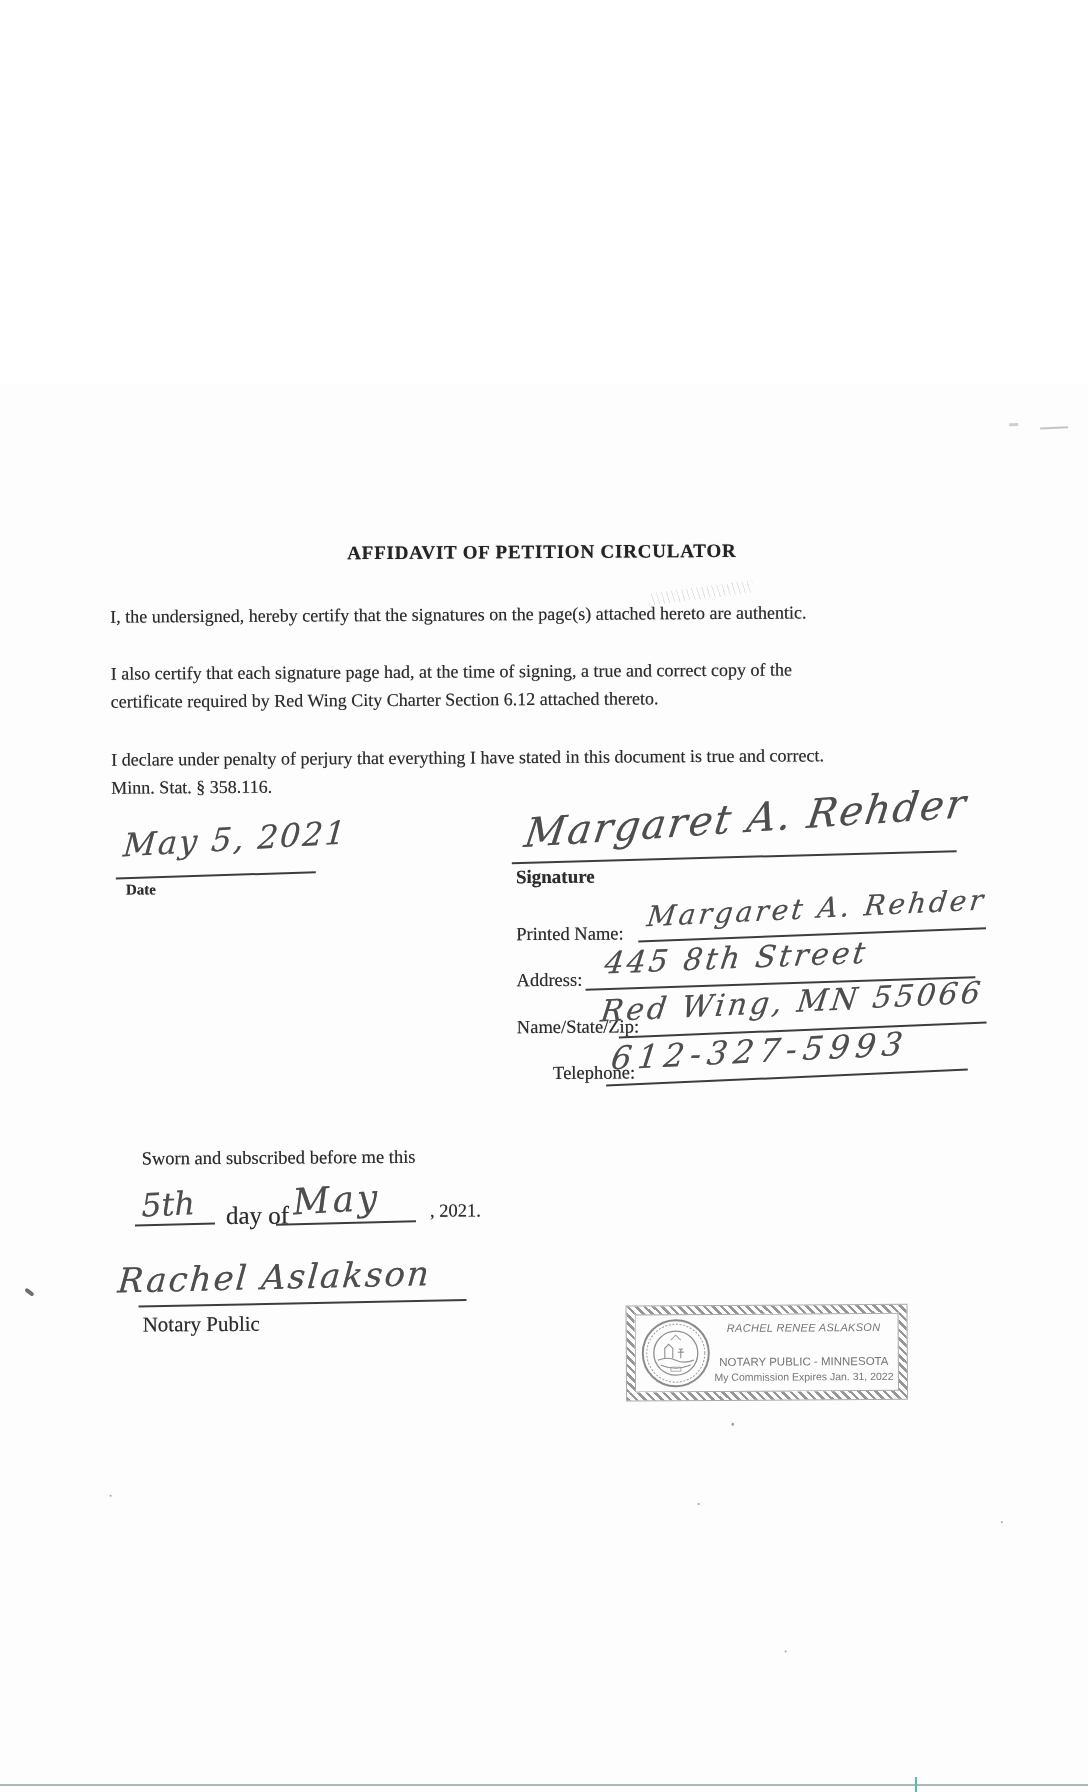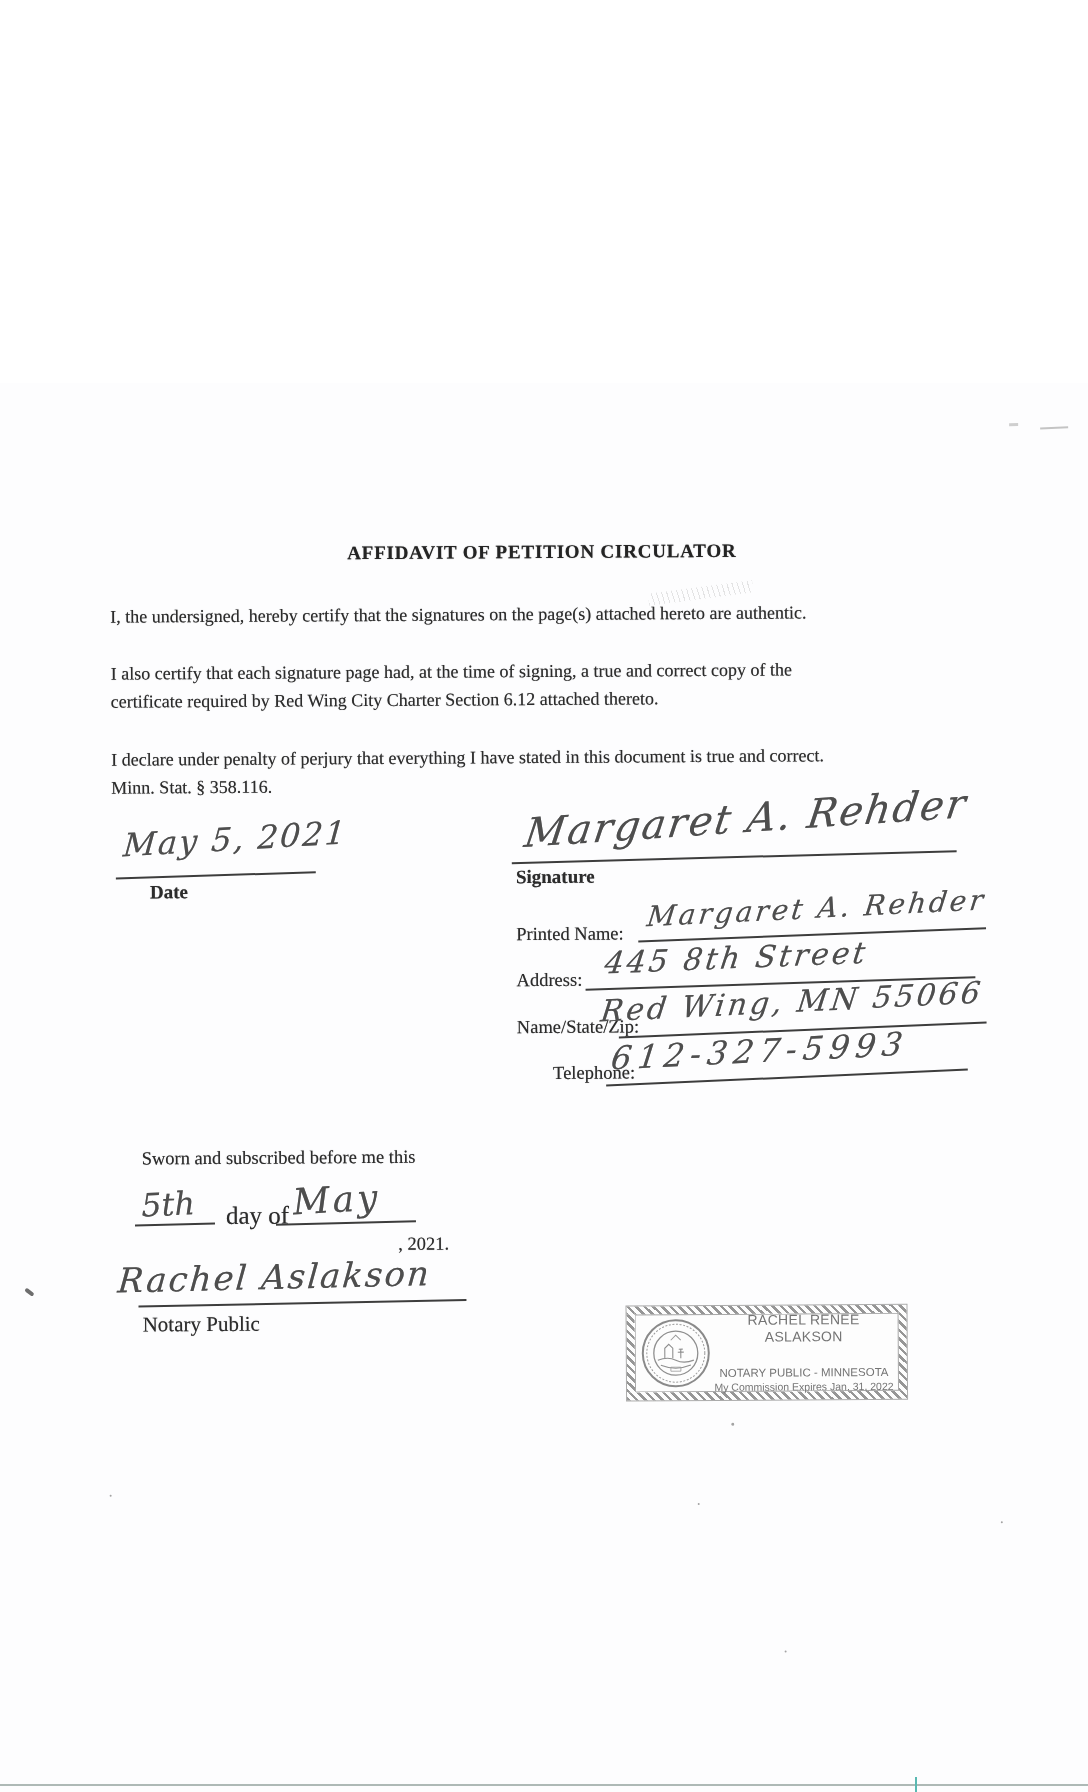--- a/index.html
+++ b/index.html
@@ -20,21 +20,21 @@
   .rule{position:absolute;height:2px;background:#3d3d3d;transform-origin:left center;}
 
   
   .stamp{position:absolute;left:624px;top:1307px;width:280px;height:94px;box-sizing:border-box;
          border:8px solid transparent;
          border-image:repeating-linear-gradient(45deg,#969696 0 2.5px,rgba(255,255,255,0) 2.5px 6px) 8;
          box-shadow:inset 0 0 0 1px #a8a8a8, 0 0 0 1px #ababab;
          display:flex;align-items:center;background:#fdfdfd;}
   .stamp-text{flex:1;text-align:center;font-family:"Liberation Sans",sans-serif;color:#747474;
               line-height:1.25;padding-right:2px;}
-  .stamp-name{font-size:14px;letter-spacing:0.3px;margin-bottom:19px;}
+  .stamp-name{font-size:11px;letter-spacing:0.3px;margin-bottom:19px;font-style:italic;}
   .stamp-line2{font-size:11.5px;margin-bottom:1px;}
   .stamp-line3{font-size:10.5px;}
   .seal{margin-left:6px;flex:0 0 auto;}
 
   
   .artifact{position:absolute;z-index:1;}
   .speck{position:absolute;border-radius:50%;background:#a3a3a3;z-index:1;}
   .bottom-rule{position:absolute;left:0;top:1784px;width:1088px;height:2px;background:#aeb9b6;z-index:3;}
   .bottom-tick{position:absolute;left:915px;top:1777px;width:2px;height:15px;background:#5ab9b2;z-index:3;}
 </style>
@@ -51,21 +51,21 @@
     <div class="printed" style="left:112px;top:604px;">I, the undersigned, hereby certify that the signatures on the page(s) attached hereto are authentic.</div>
 
     <div class="printed" style="left:112px;top:661px;">I also certify that each signature page had, at the time of signing, a true and correct copy of the</div>
     <div class="printed" style="left:112px;top:689px;">certificate required by Red Wing City Charter Section 6.12 attached thereto.</div>
 
     <div class="printed" style="left:112px;top:747px;">I declare under penalty of perjury that everything I have stated in this document is true and correct.</div>
     <div class="printed" style="left:112px;top:775px;">Minn. Stat. § 358.116.</div>
 
     <div class="hw" style="left:122px;top:824px;font-size:32px;letter-spacing:2px;transform:rotate(-3deg) skewX(-8deg);">May 5, 2021</div>
     <div class="rule" style="left:116px;top:875px;width:200px;transform:rotate(-1.5deg);"></div>
-    <div class="printed bold" style="left:126px;top:879px;font-size:19px;margin-left:24px;">Date</div>
+    <div class="printed bold" style="left:126px;top:879px;font-size:15px;">Date</div>
 
     <div class="hw" style="left:522px;top:810px;font-size:40px;letter-spacing:2px;transform:rotate(-3.5deg) skewX(-12deg);">Margaret A. Rehder</div>
     <div class="rule" style="left:512px;top:862px;width:445px;transform:rotate(-1.2deg);"></div>
     <div class="printed bold" style="left:516px;top:866px;font-size:19px;">Signature</div>
 
     <div class="printed" style="left:516px;top:924px;font-size:18.5px;">Printed Name:</div>
     <div class="hw" style="left:645px;top:901px;font-size:28px;letter-spacing:3px;transform:rotate(-2.5deg) skewX(-10deg);">Margaret A. Rehder</div>
     <div class="rule" style="left:638px;top:941px;width:348px;transform:rotate(-1.8deg);"></div>
 
     <div class="printed" style="left:516px;top:970px;font-size:18.5px;">Address:</div>
@@ -80,21 +80,21 @@
     <div class="hw" style="left:608px;top:1040px;font-size:32px;letter-spacing:6px;transform:rotate(-2.5deg) skewX(-10deg);">612-327-5993</div>
     <div class="rule" style="left:605px;top:1085px;width:362px;transform:rotate(-2.2deg);"></div>
 
     <div class="printed" style="left:140px;top:1146px;font-size:18.5px;">Sworn and subscribed before me this</div>
 
     <div class="hw" style="left:140px;top:1184px;font-size:32px;transform:rotate(-2deg);">5th</div>
     <div class="rule" style="left:133px;top:1222px;width:80px;transform:rotate(-1deg);"></div>
     <div class="printed" style="left:224px;top:1200px;font-size:25px;">day of</div>
     <div class="hw" style="left:292px;top:1180px;font-size:36px;letter-spacing:3px;transform:rotate(-3deg);">May</div>
     <div class="rule" style="left:274px;top:1222px;width:140px;transform:rotate(-1deg);"></div>
-    <div class="printed" style="left:396px;top:1200px;font-size:18.5px;margin-top:33px;">, 2021.</div>
+    <div class="printed" style="left:428px;top:1200px;font-size:18.5px;">, 2021.</div>
 
     <div class="hw" style="left:114px;top:1258px;font-size:34px;letter-spacing:2px;transform:rotate(-1deg) skewX(-6deg);">Rachel Aslakson</div>
     <div class="rule" style="left:136px;top:1303px;width:328px;transform:rotate(-0.8deg);"></div>
     <div class="printed" style="left:140px;top:1310px;font-size:21px;">Notary Public</div>
 
     <div class="stamp">
       <svg class="seal" width="70" height="70" viewBox="0 0 70 70">
         <circle cx="35" cy="35" r="33" fill="none" stroke="#8a8a8a" stroke-width="2"></circle>
         <circle cx="35" cy="35" r="29" fill="none" stroke="#9a9a9a" stroke-width="1" stroke-dasharray="2,1.6"></circle>
         <circle cx="35" cy="35" r="22" fill="none" stroke="#8f8f8f" stroke-width="1.3"></circle>

